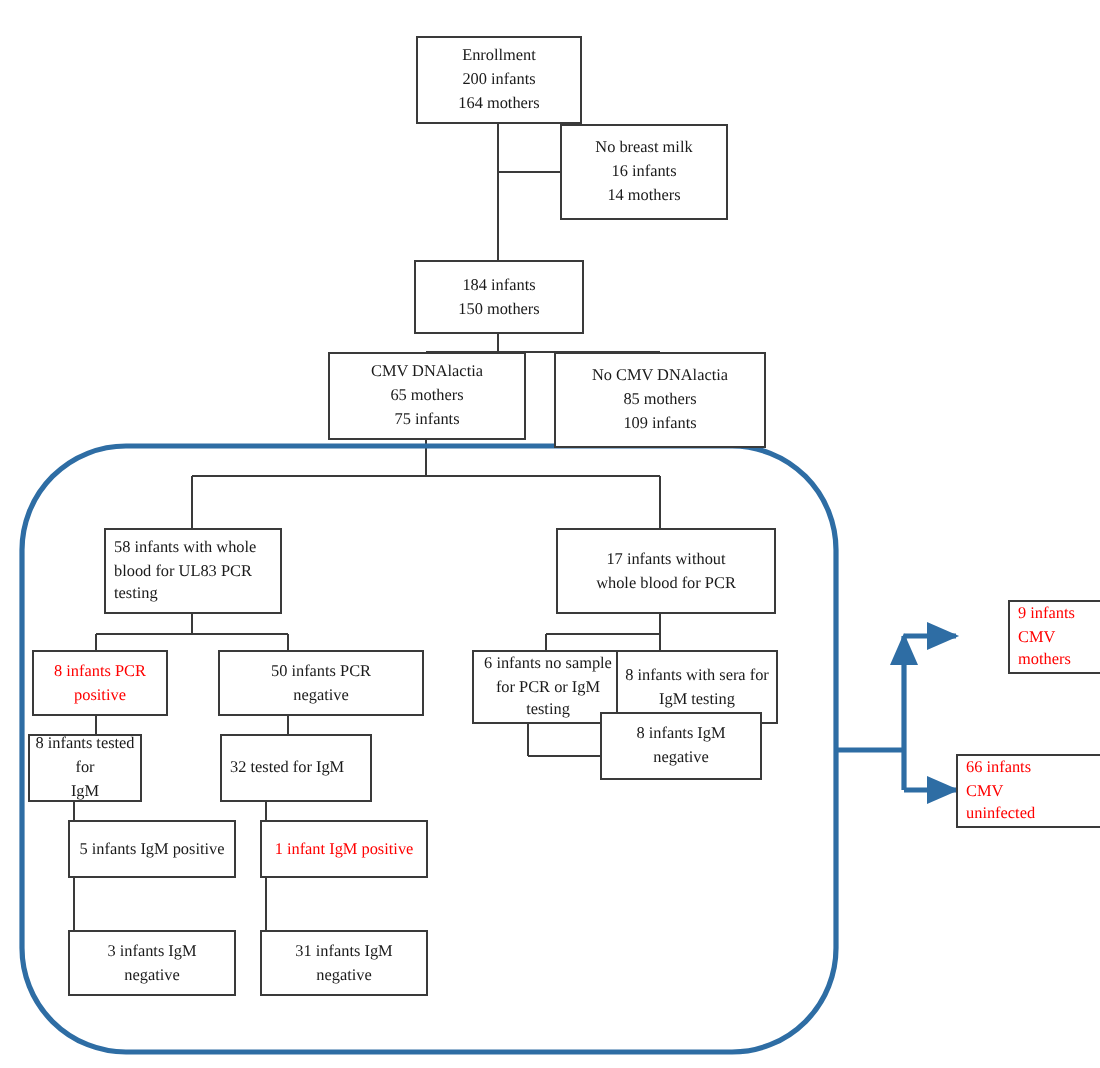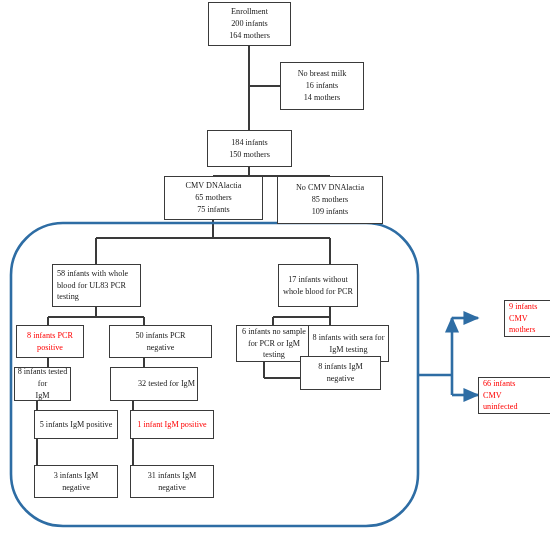--- a/index.html
+++ b/index.html
@@ -115,21 +115,21 @@
       <path d="M418,375 L452,375"></path>
       <path d="M452,375 L452,318" marker-end="url(#blueArrow)"></path>
       <path d="M452,375 L452,395"></path>
       <path d="M452,318 L478,318" marker-end="url(#blueArrow)"></path>
     </g>
     <g stroke="#2e6da4" stroke-width="2.6" fill="none">
       <path d="M452,395 L478,395" marker-end="url(#blueArrow)"></path>
     </g>
   </svg>
 
-  <div class="node" style="left:208px; top:2px; width:83px; height:44px;">
+  <div class="node" style="left:208px; top:18px; width:83px; height:44px;">
     <span class="ln">Enrollment</span>
     <span class="ln">200 infants</span>
     <span class="ln">164 mothers</span>
   </div>
 
   <div class="node" style="left:280px; top:62px; width:84px; height:48px;">
     <span class="ln">No breast milk</span>
     <span class="ln">16 infants</span>
     <span class="ln">14 mothers</span>
   </div>
@@ -150,21 +150,21 @@
     <span class="ln">85 mothers</span>
     <span class="ln">109 infants</span>
   </div>
 
   <div class="node left-align" style="left:52px; top:264px; width:89px; height:43px;">
     <span class="ln">58 infants with whole</span>
     <span class="ln">blood for UL83 PCR</span>
     <span class="ln">testing</span>
   </div>
 
-  <div class="node" style="left:278px; top:264px; width:80px; height:43px;justify-content:center;">
+  <div class="node" style="left:278px; top:264px; width:110px; height:43px;justify-content:center;">
     <span class="ln">17 infants without</span>
     <span class="ln">whole blood for PCR</span>
   </div>
 
   <div class="node red" style="left:16px; top:325px; width:68px; height:33px;">
     <span class="ln">8 infants PCR</span>
     <span class="ln">positive</span>
   </div>
 
   <div class="node" style="left:109px; top:325px; width:103px; height:33px;">
@@ -181,21 +181,21 @@
   <div class="node" style="left:308px; top:325px; width:81px; height:37px;">
     <span class="ln">8 infants with sera for</span>
     <span class="ln">IgM testing</span>
   </div>
 
   <div class="node" style="left:14px; top:367px; width:57px; height:34px;">
     <span class="ln">8 infants tested for</span>
     <span class="ln">IgM</span>
   </div>
 
-  <div class="node left-align" style="left:110px; top:367px; width:88px; height:34px; justify-content:center;text-align:right;">
+  <div class="node left-align" style="left:110px; top:367px; width:76px; height:34px; justify-content:center;">
     <span class="ln">32 tested for IgM</span>
   </div>
 
   <div class="node" style="left:300px; top:356px; width:81px; height:34px;">
     <span class="ln">8 infants IgM</span>
     <span class="ln">negative</span>
   </div>
 
   <div class="node" style="left:34px; top:410px; width:84px; height:29px;">
     <span class="ln">5 infants IgM positive</span>

